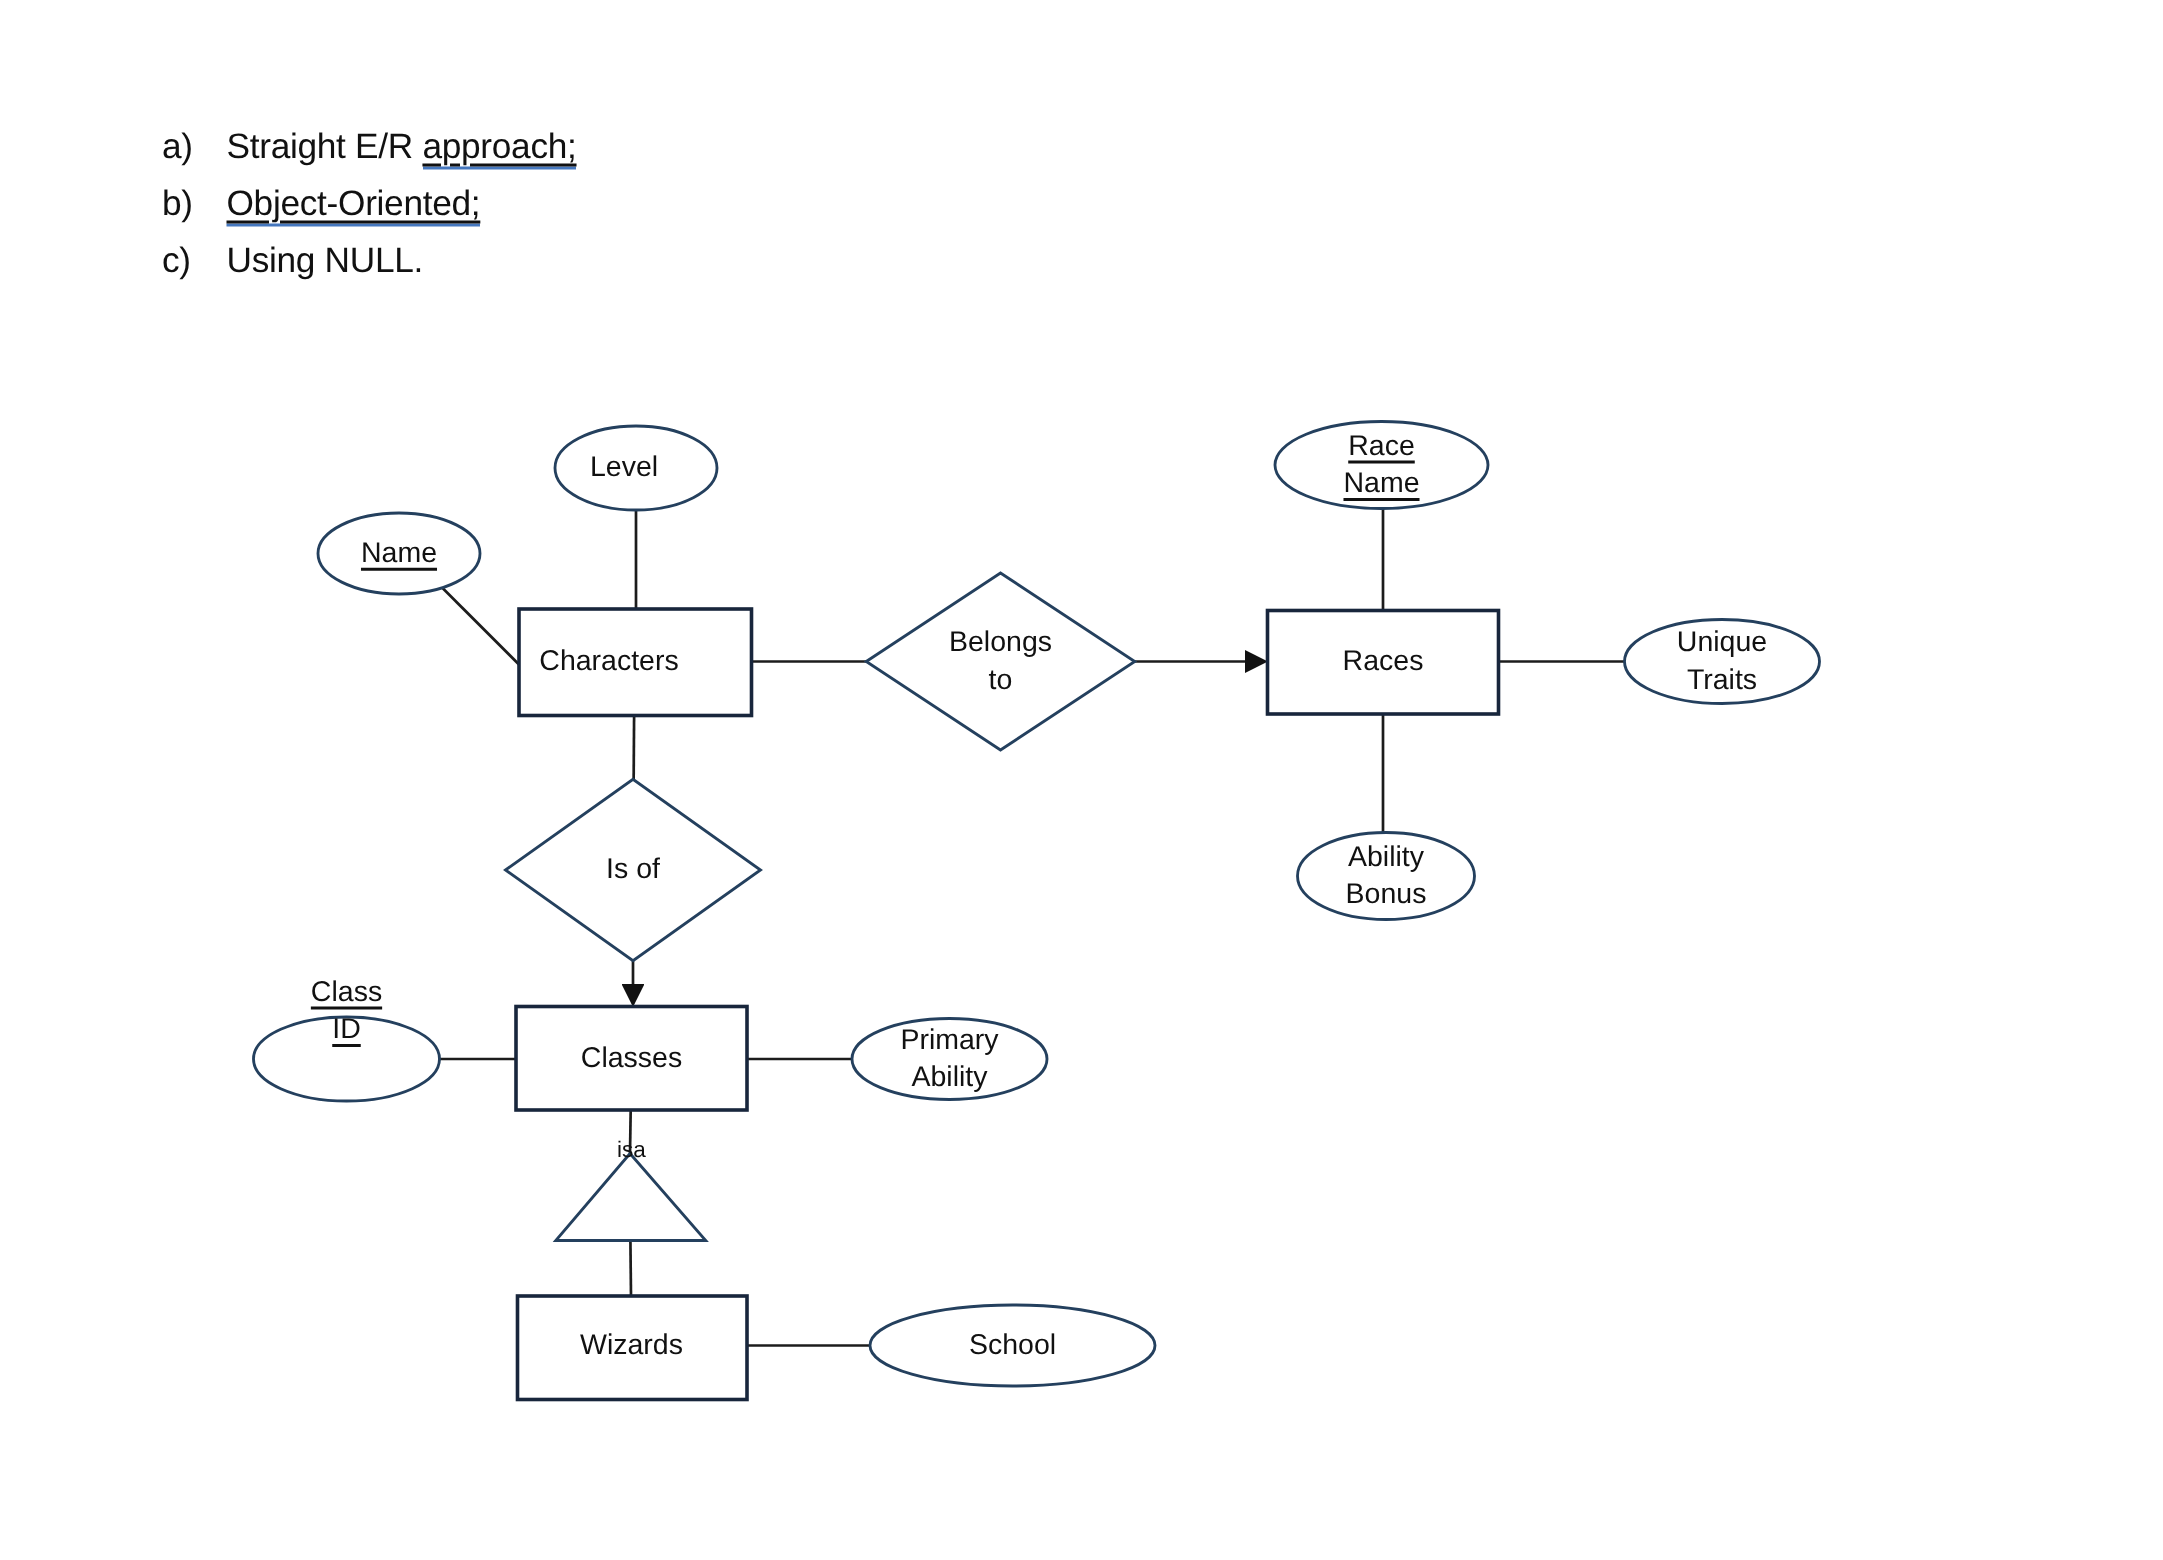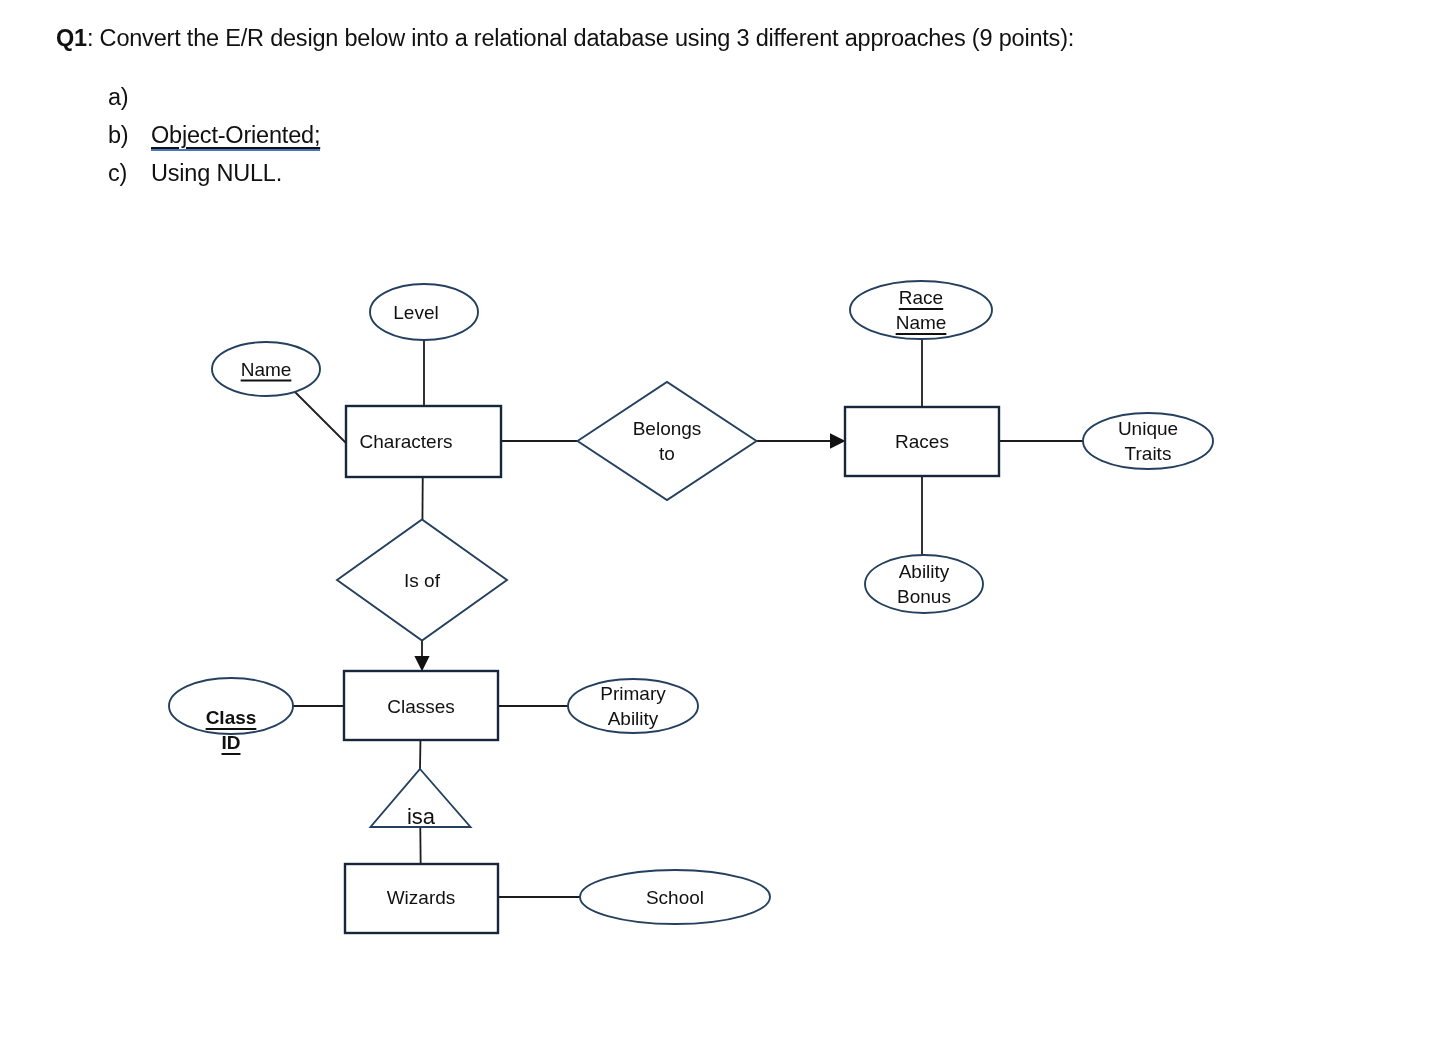--- a/index.html
+++ b/index.html
@@ -64,27 +64,25 @@
     text-decoration: underline;
     text-decoration-thickness: 1.5px;
     text-underline-offset: 3.5px;
   }
 </style>
 </head>
 <body>
 
 <div class="page">
 
-  <div class="title">
-    <span class="q">Q1</span><span>: Convert the E/R design below into a relational database using 3 different approaches (9 points):</span>
-  </div>
 
   <div class="tasks">
     <div class="task">
       <span class="marker">a)</span>
+      <span><span>Straight E/R </span><span class="u-link">approach;</span></span>
     </div>
     <div class="task">
       <span class="marker">b)</span>
       <span><span></span><span class="u-link">Object-Oriented;</span></span>
     </div>
     <div class="task">
       <span class="marker">c)</span>
       <span><span>Using NULL.</span><span class="u-link"></span></span>
     </div>
   </div>
@@ -167,35 +165,35 @@
 
   <div class="lbl" style="left:924px; top:584px;">
     <span class="ln">Ability</span>
     <span class="ln">Bonus</span>
   </div>
 
   <div class="lbl" style="left:422px; top:580px;">
     <span>Is of</span>
   </div>
 
-  <div class="lbl" style="left:231px; top:730px;font-weight:bold;">
+  <div class="lbl" style="left:231px; top:674px;">
     <span class="ln u-key">Class</span>
     <span class="ln u-key">ID</span>
   </div>
 
   <div class="lbl" style="left:421px; top:706px;">
     <span>Classes</span>
   </div>
 
   <div class="lbl" style="left:633px; top:706px;">
     <span class="ln">Primary</span>
     <span class="ln">Ability</span>
   </div>
 
-  <div class="lbl" style="left:421px; top:816px; font-size:22px;">
+  <div class="lbl" style="left:421px; top:767px; font-size:15px;">
     <span>isa</span>
   </div>
 
   <div class="lbl" style="left:421px; top:897px;">
     <span>Wizards</span>
   </div>
 
   <div class="lbl" style="left:675px; top:897px;">
     <span>School</span>
   </div>

